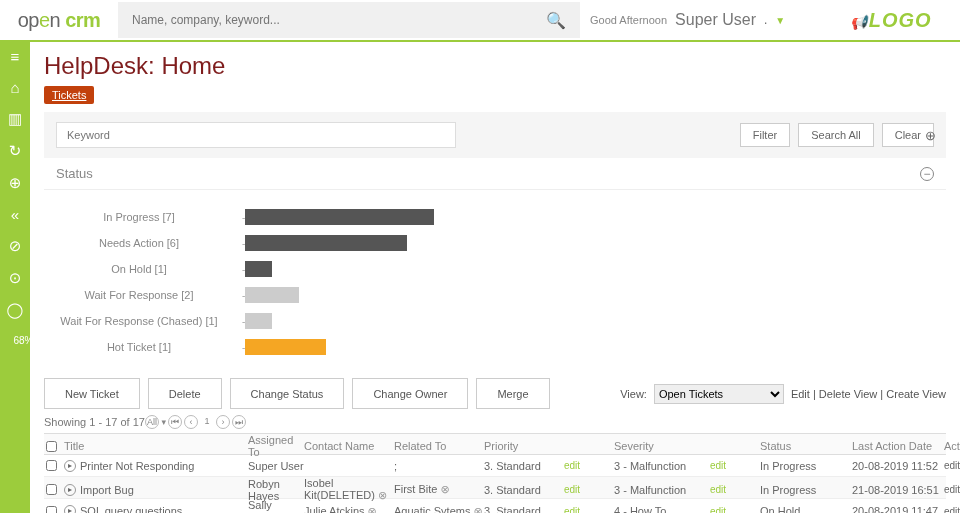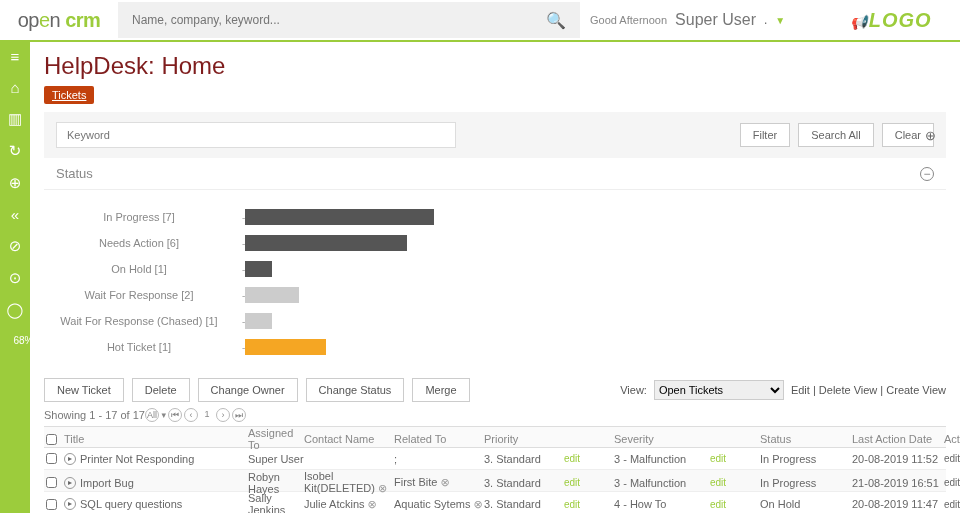--- a/index.html
+++ b/index.html
@@ -39,21 +39,21 @@
 .statushead .minus { margin-left: auto; font-size: 12px; border:1px solid #888; border-radius:50%; width:14px; height:14px; line-height:12px; text-align:center; }
 
 .chart { padding: 14px 0 8px 0; }
 .chartrow { display: flex; align-items: center; height: 26px; }
 .chartrow .lbl { width: 198px; text-align: center; padding-right: 8px; font-size: 11px; color: #888; }
 .chartrow .tick { width: 3px; color:#aaa; font-size:10px; }
 .chartrow .barwrap { flex: 1; height: 16px; }
 .chartrow .bar { height: 16px; }
 
 .actionrow { display: flex; gap: 8px; align-items: center; margin-top: 10px; }
-.abtn { height: 24px; padding: 0 12px; background: #fff; border: 1px solid #ccc; font-size: 11px; color: #555; cursor: pointer; }
+.abtn { height: 31px; padding: 0 20px; background: #fff; border: 1px solid #ccc; font-size: 11px; color: #555; cursor: pointer; }
 .vwright { margin-left: auto; display: flex; align-items: center; gap: 7px; font-size: 11px; color: #555; }
 .vwright select { height: 20px; font-size: 11px; border: 1px solid #ccc; width: 130px; }
 .vwright .lnks { color: #555; }
 
 .listhead { display: flex; justify-content: flex-start; align-items: center; margin-top: 6px; font-size: 11px; color: #777; }
 .pager { display:flex; align-items:center; gap:2px; }
 .pager span { display:inline-block; width:14px; height:14px; border:1px solid #bbb; border-radius:50%; text-align:center; line-height:12px; font-size:9px; color:#888; }
 
 .tbl { margin-top: 4px; font-size: 11px; }
 .tbl .hrow, .tbl .drow { display: grid; grid-template-columns: 18px 184px 56px 90px 90px 80px 50px 96px 50px 92px 92px 40px; align-items: center; height: 22px; padding: 0 2px; }
@@ -160,22 +160,22 @@
           <div class="tick">-</div>
           <div class="barwrap">
             <div class="bar" style="width:81px;background:#f5a623"></div>
           </div>
         </div>
       </div>
 
     <div class="actionrow">
       <button class="abtn">New Ticket</button>
       <button class="abtn">Delete</button>
+      <button class="abtn">Change Status</button>
       <button class="abtn">Change Owner</button>
-      <button class="abtn">Change Status</button>
       <button class="abtn">Merge</button>
       <div class="vwright">
         <span>View:</span>
         <select><option>Open Tickets</option></select>
         <span class="lnks">Edit | Delete View | Create View</span>
       </div>
     </div>
 
     <div class="listhead">
       <span>Showing 1 - 17 of 17</span>

